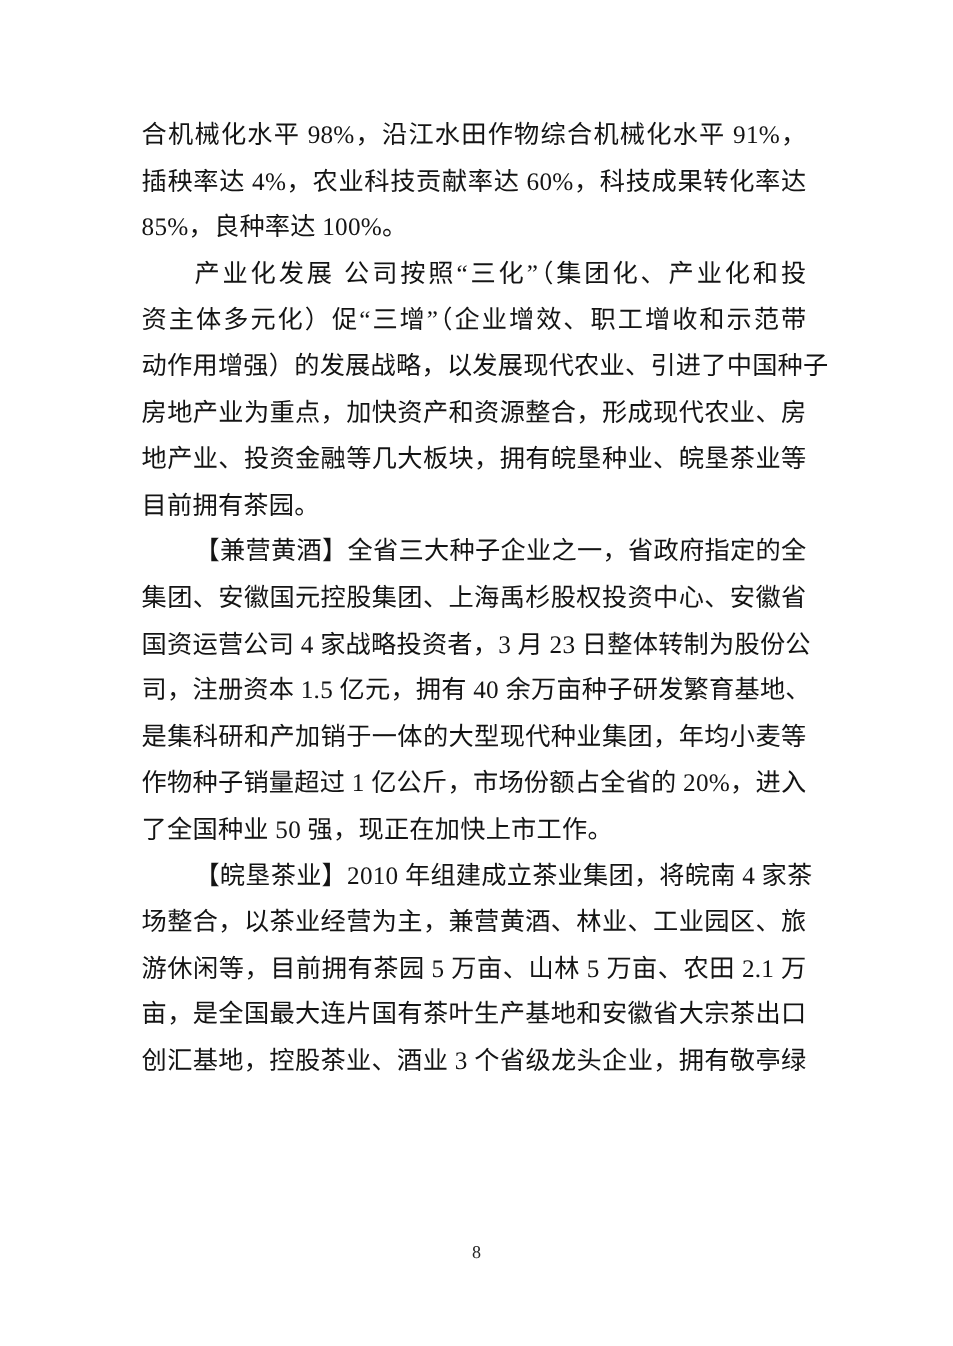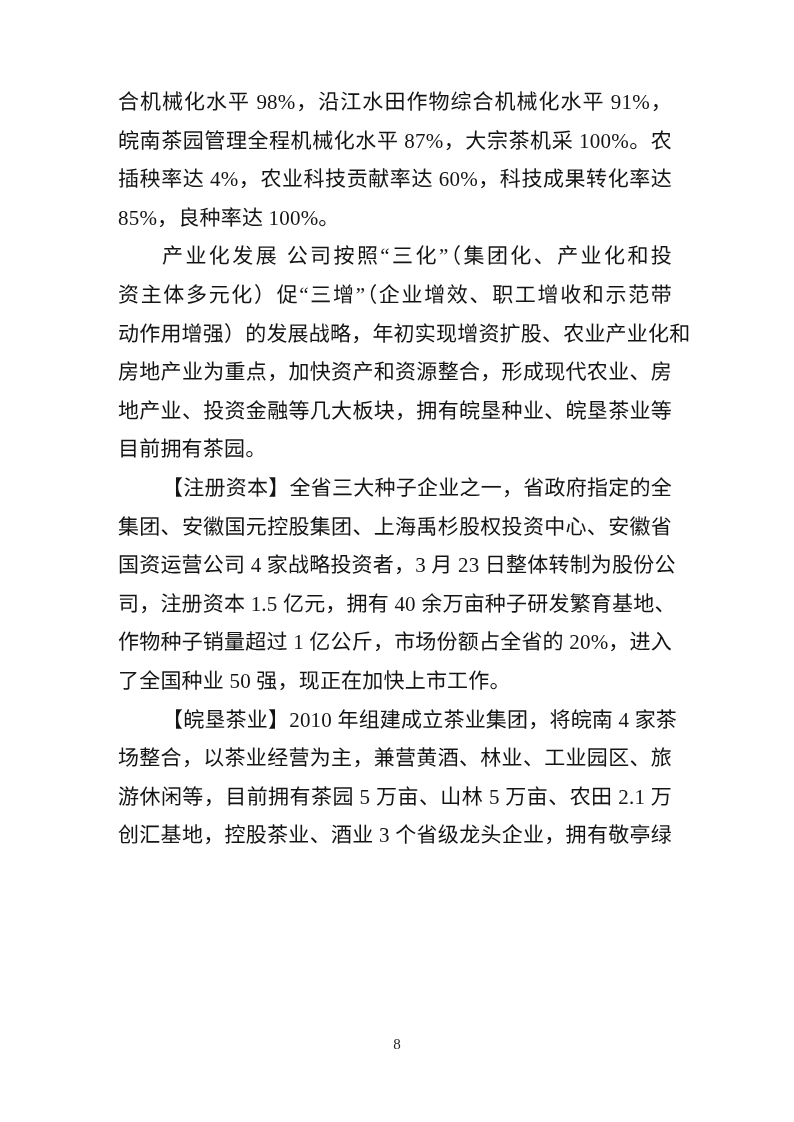--- a/index.html
+++ b/index.html
@@ -15,21 +15,21 @@
     font-family: "Liberation Serif", "DejaVu Serif", serif;
   }
   .page {
     position: absolute;
     inset: 0;
     background: #ffffff;
   }
   .text-block {
     position: absolute;
     left: 118px;
-    top: 83px;
+    top: 93px;
     width: 554px;
     color: #141414;
   }
   .line {
     font-size: 21px;
     line-height: 38.6px;
     height: 38.6px;
     white-space: nowrap;
     text-align: justify;
     text-align-last: justify;
@@ -54,34 +54,35 @@
     font-size: 15px;
     color: #222;
   }
 </style>
 </head>
 <body>
 
 <div class="page">
   <div class="text-block">
       <div class="line"><span class="run">合机械化水平 98%，沿江水田作物综合机械化水平 91%，</span></div>
-      <div class="line"><span class="run">皖南茶园管理全程机械化水平 87%，大宗茶机采 100%。农</span></div>
       <div class="line"><span class="run">插秧率达 4%，农业科技贡献率达 60%，科技成果转化率达</span></div>
       <div class="line last"><span class="run">85%，良种率达 100%。</span></div>
       <div class="line indent"><span class="run bold">产业化发展</span><span class="run"> 公司按照“三化”（集团化、产业化和投</span></div>
       <div class="line"><span class="run">资主体多元化）促“三增”（企业增效、职工增收和示范带</span></div>
-      <div class="line"><span class="run">动作用增强）的发展战略，年初实现增资扩股、农业产业化和</span></div>
+      <div class="line"><span class="run">动作用增强）的发展战略，以发展现代农业、引进了中国种子</span></div>
       <div class="line"><span class="run">房地产业为重点，加快资产和资源整合，形成现代农业、房</span></div>
       <div class="line"><span class="run">地产业、投资金融等几大板块，拥有皖垦种业、皖垦茶业等</span></div>
       <div class="line last"><span class="run">目前拥有茶园。</span></div>
-      <div class="line indent"><span class="run bold">【注册资本】</span><span class="run">全省三大种子企业之一，省政府指定的全</span></div>
+      <div class="line indent"><span class="run bold">【兼营黄酒】</span><span class="run">全省三大种子企业之一，省政府指定的全</span></div>
       <div class="line"><span class="run">集团、安徽国元控股集团、上海禹杉股权投资中心、安徽省</span></div>
       <div class="line"><span class="run">国资运营公司 4 家战略投资者，3 月 23 日整体转制为股份公</span></div>
       <div class="line"><span class="run">司，注册资本 1.5 亿元，拥有 40 余万亩种子研发繁育基地、</span></div>
+      <div class="line"><span class="run">是集科研和产加销于一体的大型现代种业集团，年均小麦等</span></div>
       <div class="line"><span class="run">作物种子销量超过 1 亿公斤，市场份额占全省的 20%，进入</span></div>
       <div class="line last"><span class="run">了全国种业 50 强，现正在加快上市工作。</span></div>
       <div class="line indent"><span class="run bold">【皖垦茶业】</span><span class="run">2010 年组建成立茶业集团，将皖南 4 家茶</span></div>
       <div class="line"><span class="run">场整合，以茶业经营为主，兼营黄酒、林业、工业园区、旅</span></div>
       <div class="line"><span class="run">游休闲等，目前拥有茶园 5 万亩、山林 5 万亩、农田 2.1 万</span></div>
+      <div class="line"><span class="run">亩，是全国最大连片国有茶叶生产基地和安徽省大宗茶出口</span></div>
       <div class="line"><span class="run">创汇基地，控股茶业、酒业 3 个省级龙头企业，拥有敬亭绿</span></div>
     </div>
   <div class="page-number">8</div>
 </div>
 
 </body></html>

